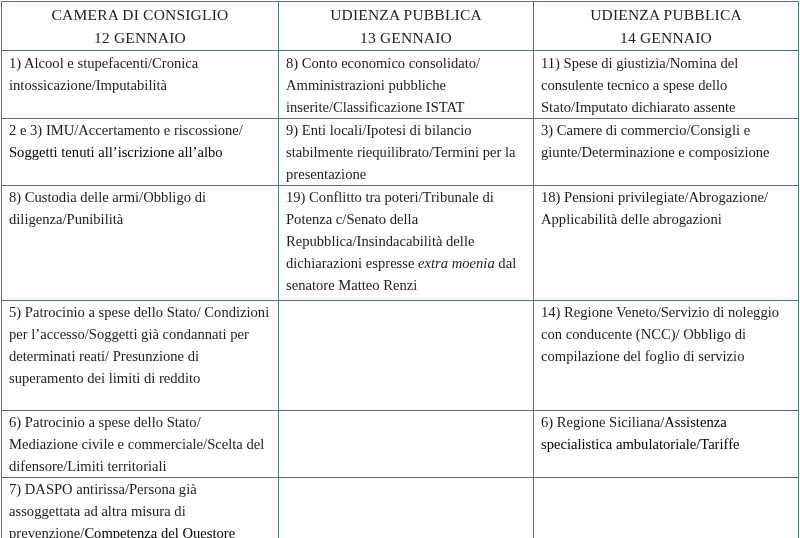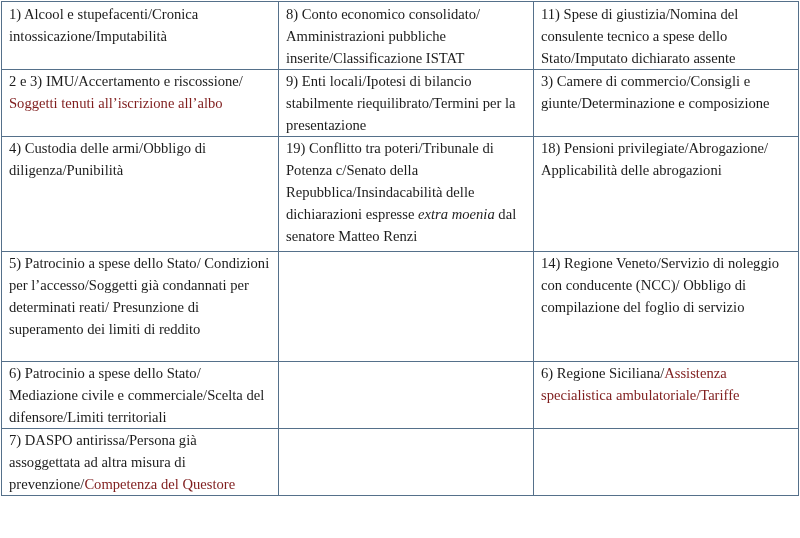--- a/index.html
+++ b/index.html
@@ -32,50 +32,64 @@
     padding-top: 1px;
     color: #222;
     letter-spacing: 0.2px;
   }
   tr.r1 td { height: 64px; padding-top: 1px; margin-left: 31px; }
   tr.r2 td { height: 62px; }
   tr.r3 td { height: 114px; }
   tr.r4 td { height: 109px; }
   tr.r5 td { height: 64px; margin-left: 18px; }
   tr.r6 td { height: 66px; }
-  .muted { color: #7f1d1d; }
+  .muted { color: #000000; }
   .it { font-style: italic; font-family: Liberation Serif, serif; }
   .line { display: block; }
 </style>
 </head>
 <body>
 
 <div class="wrap">
 <table class="sched">
   <colgroup>
         <col class="c1">
         <col class="c2">
         <col class="c3">
       </colgroup>
   <tbody>
+        <tr class="hdr">
+    <td>
+      <span class="line">CAMERA DI CONSIGLIO</span>
+      <span class="line">12 GENNAIO</span>
+    </td>
+    <td>
+      <span class="line">UDIENZA PUBBLICA</span>
+      <span class="line">13 GENNAIO</span>
+    </td>
+    <td>
+      <span class="line">UDIENZA PUBBLICA</span>
+      <span class="line">14 GENNAIO</span>
+    </td>
+  </tr>
 
   <tr class="r1">
     <td><span>1) Alcool e stupefacenti/Cronica intossicazione/Imputabilità</span></td>
     <td><span>8) Conto economico consolidato/ Amministrazioni pubbliche inserite/Classificazione ISTAT</span></td>
     <td><span>11) Spese di giustizia/Nomina del consulente tecnico a spese dello Stato/Imputato dichiarato assente</span></td>
   </tr>
 
   <tr class="r2">
     <td><span>2 e 3) IMU/Accertamento e riscossione/</span> <span class="muted">Soggetti tenuti all’iscrizione all’albo</span></td>
     <td><span>9) Enti locali/Ipotesi di bilancio stabilmente riequilibrato/Termini per la presentazione</span></td>
     <td><span>3) Camere di commercio/Consigli e giunte/Determinazione e composizione</span></td>
   </tr>
 
   <tr class="r3">
-    <td><span>4) Custodia delle armi/Obbligo di diligenza/Punibilità</span></td>
+    <td><span>8) Custodia delle armi/Obbligo di diligenza/Punibilità</span></td>
     <td><span>19) Conflitto tra poteri/Tribunale di Potenza c/Senato della Repubblica/Insindacabilità delle dichiarazioni espresse </span><span class="it">extra moenia</span><span> dal senatore Matteo Renzi</span></td>
     <td><span>18) Pensioni privilegiate/Abrogazione/ Applicabilità delle abrogazioni</span></td>
   </tr>
 
   <tr class="r4">
     <td><span>5) Patrocinio a spese dello Stato/ Condizioni per l’accesso/Soggetti già condannati per determinati reati/ Presunzione di superamento dei limiti di reddito</span></td>
     <td><span></span></td>
     <td><span>14) Regione Veneto/Servizio di noleggio con conducente (NCC)/ Obbligo di compilazione del foglio di servizio</span></td>
   </tr>
 

